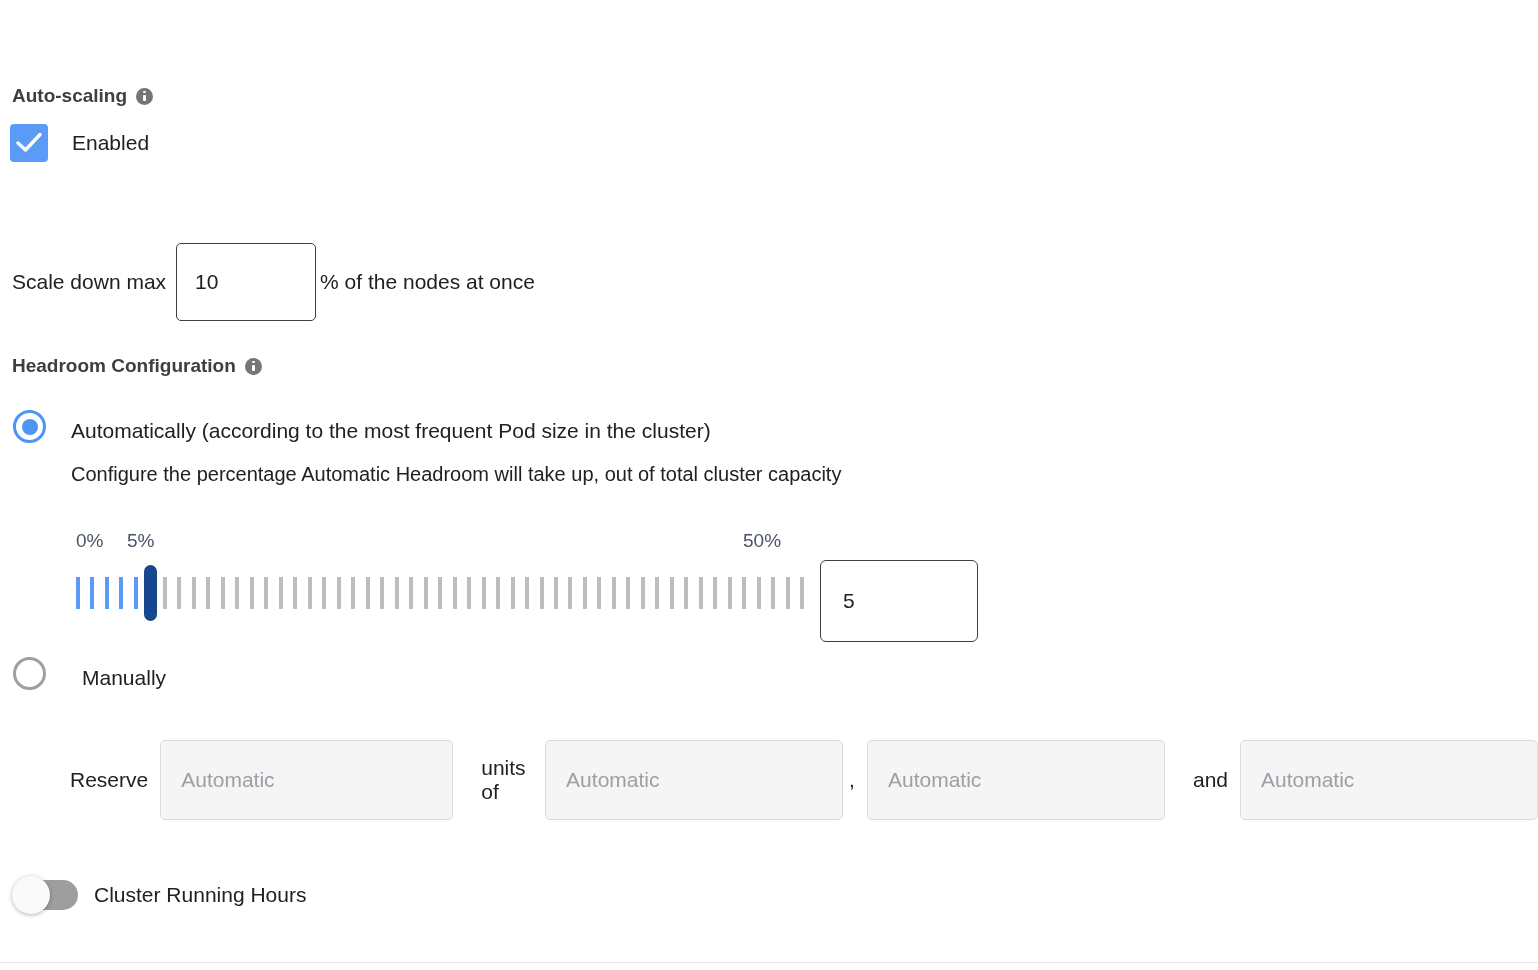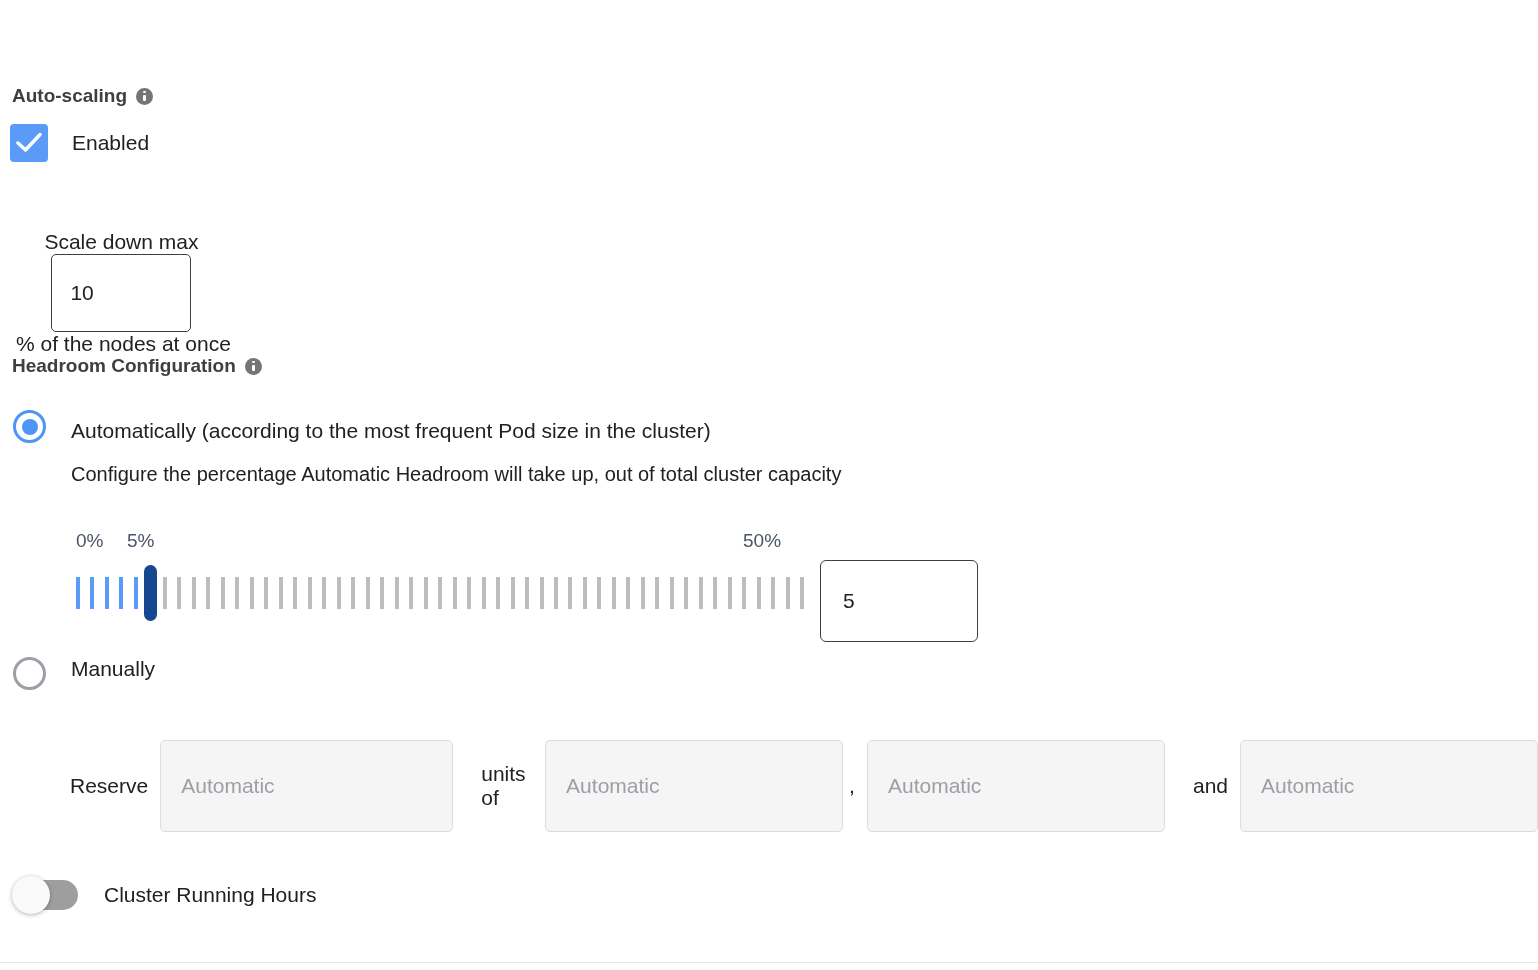--- a/index.html
+++ b/index.html
@@ -64,31 +64,31 @@
   .checkbox {
     width:38px; height:38px; border-radius:4px;
     background:#5b9bf8;
     position:relative; cursor:pointer;
   }
   .checkbox svg { position:absolute; left:6px; top:7px; }
   .enabled-text { font-size:21px; color:#202124; }
 
   
   .scaledown-row {
-    position:absolute; left:12px; top:230px;
-    display:flex; align-items:center;flex-direction:column;
+    position:absolute; left:12px; top:243px;
+    display:flex; align-items:center;
   }
   .scaledown-text { font-size:21px; color:#202124; }
   .num-input {
     width:140px; height:78px;
     border:1.6px solid #3c4043; border-radius:5px;
     background:#fff;
     font-size:21px; color:#202124;
     padding: 0 18px;
-    margin-right: 0px;
+    margin-left: 10px; margin-right: 0px;
     font-family:"Liberation Sans", sans-serif;
     outline:none;
   }
   .scaledown-suffix { font-size:21px; color:#202124; margin-left:4px; }
 
   
   .headroom-label { position:absolute; left:12px; top:355px; }
 
   .radio {
     width:33px; height:33px; border-radius:50%;
@@ -158,59 +158,59 @@
     font-size:21px; color:#202124;
     padding:0 22px;
     margin-left: 16px;
     font-family:"Liberation Sans", sans-serif;
     outline:none;
   }
 
   
   .radio-row-manual {
     position:absolute; left:13px; top:657px;
-    display:flex; align-items:flex-start; gap:25px;
+    display:flex; align-items:flex-end; gap:36px;
   }
 
   
   .field-labels { position:absolute; left:0; top:698px; width:1538px; height:26px; }
   .field-labels span {
     position:absolute; top:0;
     font-size:19px; color:#3c4043; font-weight:700;
   }
   .fl-cpu { left:562px; }
   .fl-mem { left:879px; }
   .fl-gpu { left:1236px; }
 
   .reserve-row {
     position:absolute; left:70px; top:740px;
     display:flex; align-items:center;
   }
   .reserve-text { font-size:21px; color:#202124; }
   .disabled-input {
-    height:92px;
+    height:80px;
     border:1.3px solid #dadce0; border-radius:5px;
     background:#f5f5f5;
     font-size:21px; color:#202124;
     padding:0 20px;
     font-family:"Liberation Sans", sans-serif;
     outline:none;
   }
   .disabled-input::placeholder { color:#9aa0a6; }
   .in-units  { width:293px; margin-left:12px; }
   .in-cpu    { width:298px; margin-left:12px; }
   .in-mem    { width:298px; margin-left:12px; }
   .in-gpu    { width:298px; margin-left:12px; }
   .mid-text  { font-size:21px; color:#202124; margin-left:28px; }
   .comma-text{ font-size:21px; color:#202124; margin-left:6px; }
 
   
   .toggle-row {
     position:absolute; left:14px; top:880px;
-    display:flex; align-items:center; gap:26px;text-align:right;
+    display:flex; align-items:center; gap:16px;text-align:right;
   }
   .toggle {
     width:64px; height:30px; border-radius:16px;
     background:#9e9e9e; position:relative; cursor:pointer;
   }
   .toggle .knob {
     position:absolute; left:-2px; top:-4px;
     width:38px; height:38px; border-radius:50%;
     background:#fafafa;
     box-shadow: 0 1px 4px rgba(0,0,0,0.30);

